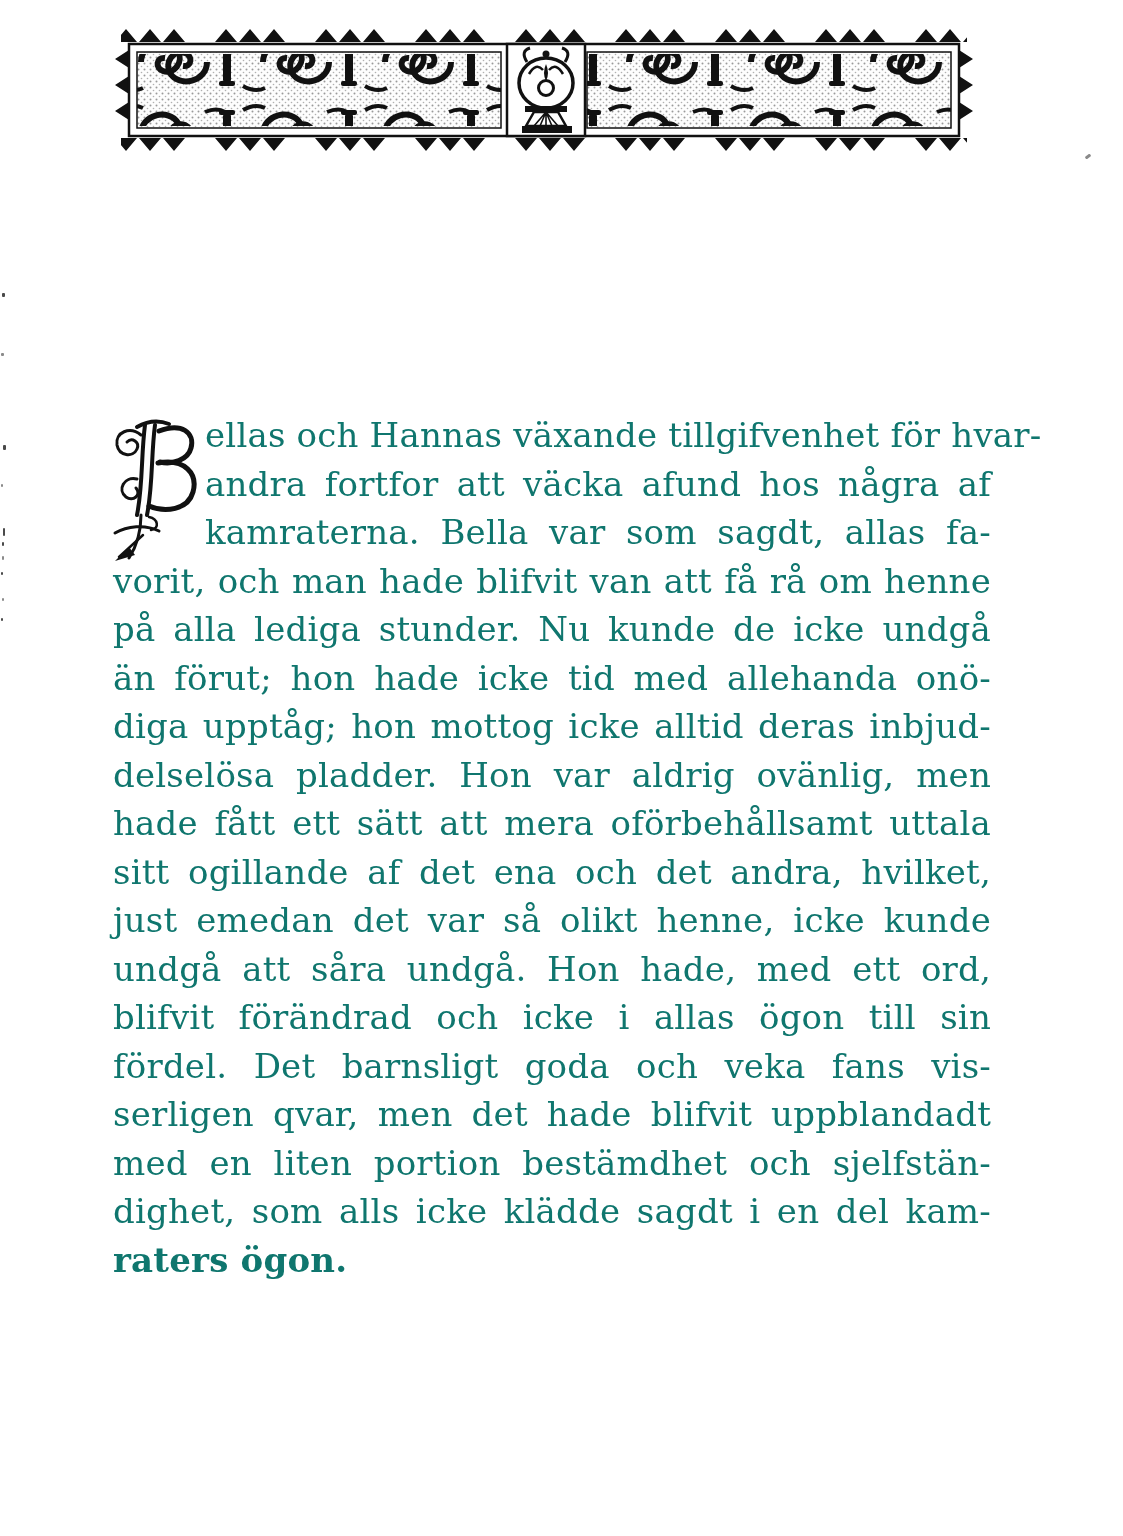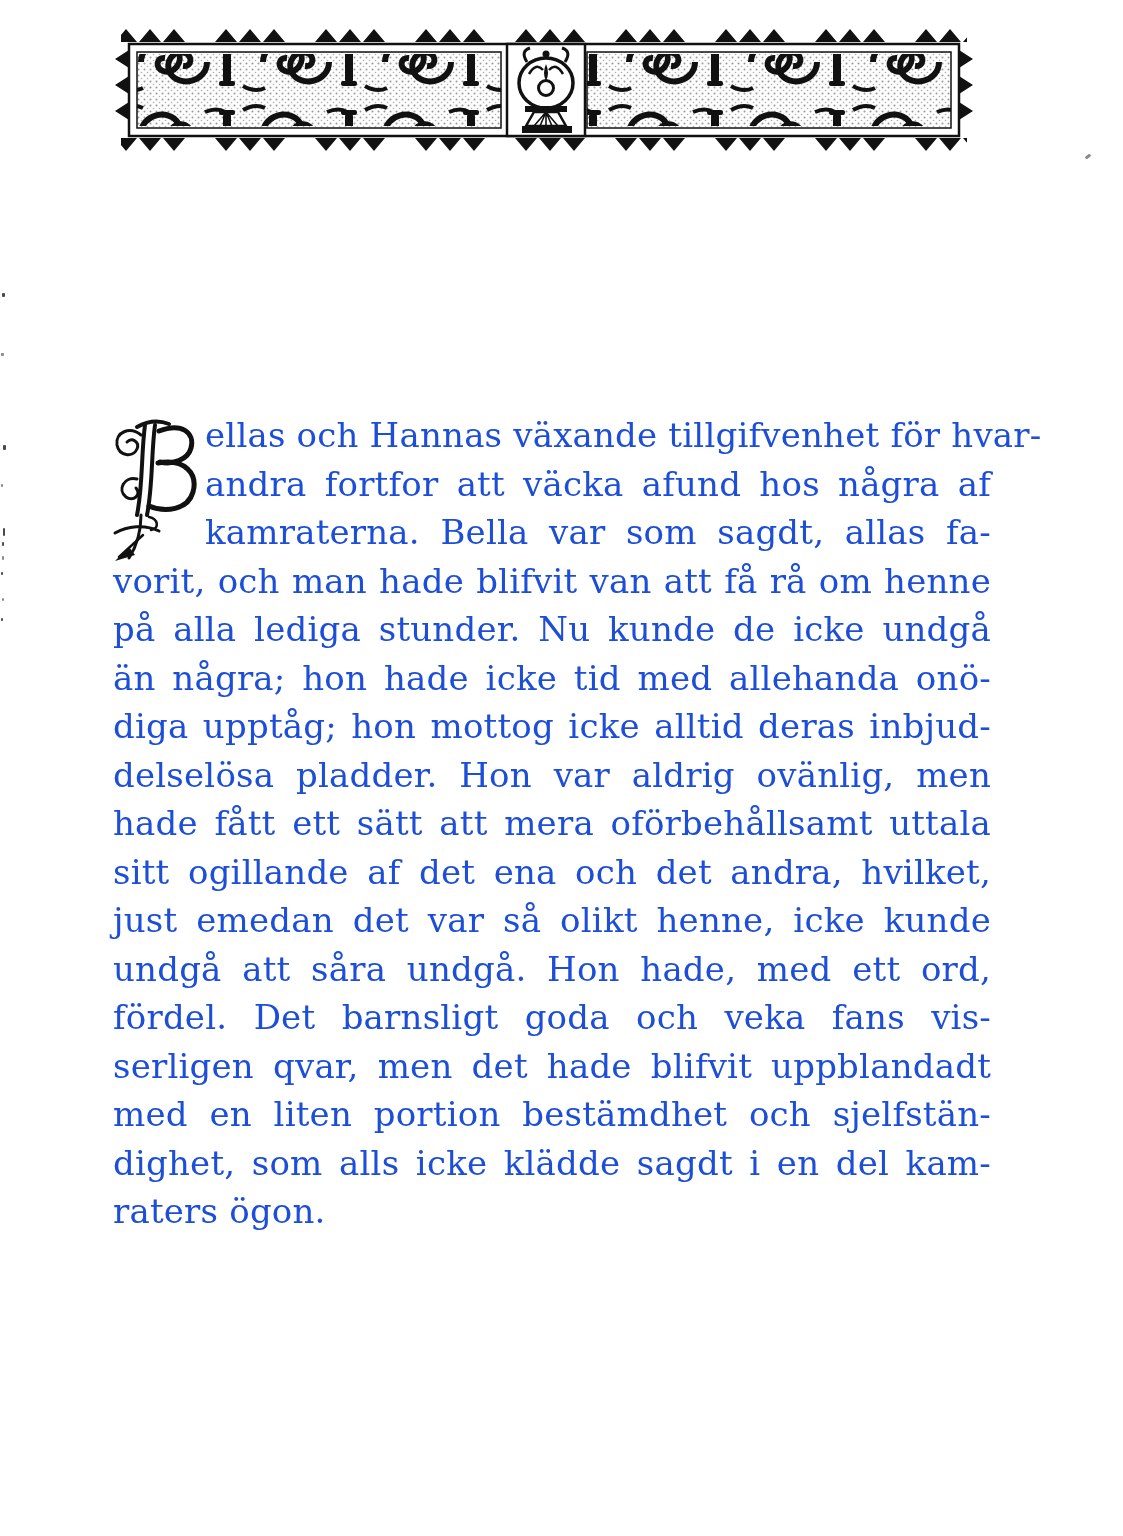--- a/index.html
+++ b/index.html
@@ -4,21 +4,21 @@
 <style>
   html, body { margin: 0; padding: 0; background: #e8e8e8; }
   .page {
     position: relative;
     width: 1123px;
     height: 1536px;
     background: #ffffff;
     overflow: hidden;
     margin: 0 auto;
     font-family: "DejaVu Serif", serif;
-    color: #1d4ed8;
+    color: #0f766e;
   }
   
   .ornament-band {
     position: absolute;
     left: 113px;
     top: 26px;
     width: 862px;
     height: 128px;
   }
   .ornament-band svg { display: block; width: 100%; height: 100%; }
@@ -37,21 +37,21 @@
   .line {
     font-size: 34px;
     line-height: 48.5px;
     height: 48.5px;
     white-space: nowrap;
     text-align: justify;
     text-align-last: justify;
     letter-spacing: 0.2px;
   }
   .line.indent { margin-left: 92px; }
-  .line.last { text-align: center; text-align-last: left; }
+  .line.last { text-align: center; text-align-last: left; font-weight: bold; }
   .dropcap {
     position: absolute;
     left: -6px;
     top: 2px;
     width: 96px;
     height: 152px;
   }
   .dropcap svg { display: block; width: 100%; height: 100%; }
   .sr { position: absolute; width: 1px; height: 1px; overflow: hidden; clip-path: inset(50%); }
 </style>
@@ -167,27 +167,28 @@
         </g>
         <path d="M22,134 L8,148 L28,142 Z" fill="#111" stroke="none"></path>
       </svg>
     </div>
 
     <div class="line indent">ellas och Hannas växande tillgifvenhet för hvar-</div>
     <div class="line indent">andra fortfor att väcka afund hos några af</div>
     <div class="line indent">kamraterna. Bella var som sagdt, allas fa-</div>
     <div class="line">vorit, och man hade blifvit van att få rå om henne</div>
     <div class="line">på alla lediga stunder. Nu kunde de icke undgå</div>
-    <div class="line">än några; hon hade icke tid med allehanda onö-</div>
+    <div class="line">än förut; hon hade icke tid med allehanda onö-</div>
     <div class="line">diga upptåg; hon mottog icke alltid deras inbjud-</div>
     <div class="line">delselösa pladder. Hon var aldrig ovänlig, men</div>
     <div class="line">hade fått ett sätt att mera oförbehållsamt uttala</div>
     <div class="line">sitt ogillande af det ena och det andra, hvilket,</div>
     <div class="line">just emedan det var så olikt henne, icke kunde</div>
     <div class="line">undgå att såra undgå. Hon hade, med ett ord,</div>
+    <div class="line">blifvit förändrad och icke i allas ögon till sin</div>
     <div class="line">fördel. Det barnsligt goda och veka fans vis-</div>
     <div class="line">serligen qvar, men det hade blifvit uppblandadt</div>
     <div class="line">med en liten portion bestämdhet och sjelfstän-</div>
     <div class="line">dighet, som alls icke klädde sagdt i en del kam-</div>
     <div class="line last">raters ögon.</div>
   </div>
 
 </div>
 
 </body></html>

